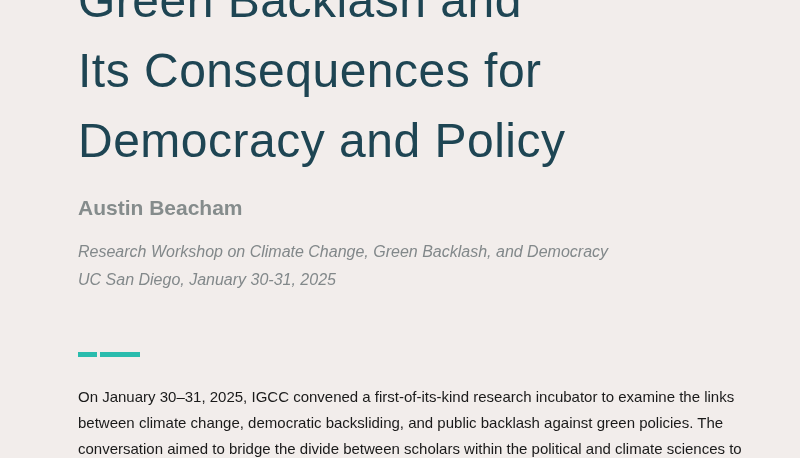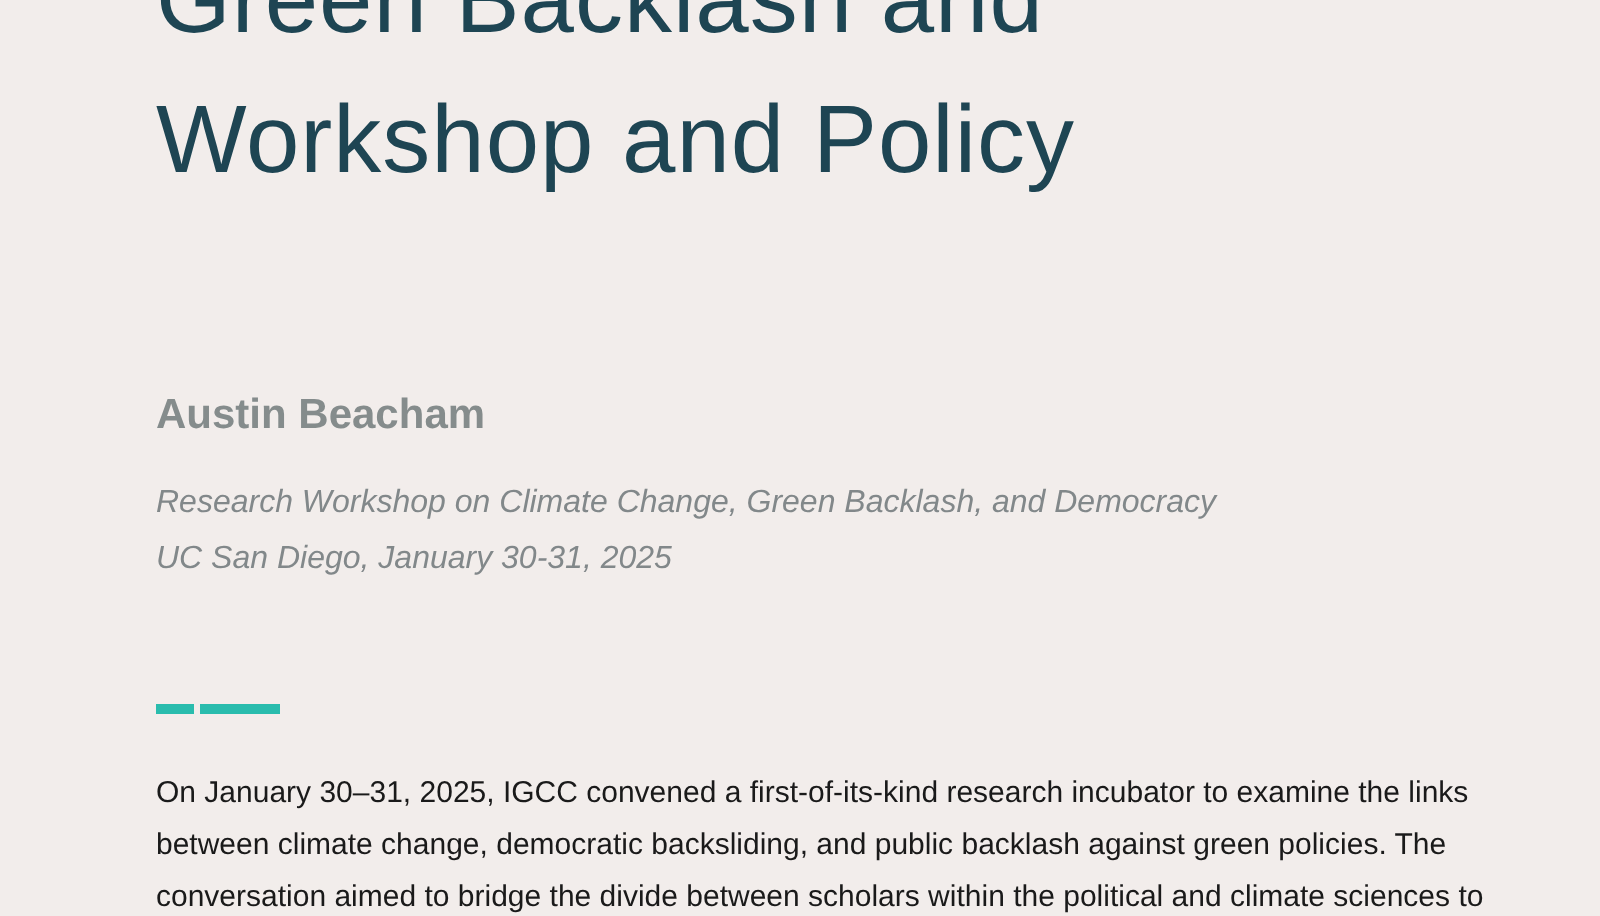--- a/index.html
+++ b/index.html
@@ -84,21 +84,22 @@
     white-space: nowrap;
   }
 </style>
 </head>
 <body>
 
 <div class="page">
 
   <h1 class="title">
     <div class="title-line">Green Backlash and</div>
-    <div class="title-line">Workshop and Policy</div>
+    <div class="title-line">Its Consequences for</div>
+    <div class="title-line">Democracy and Policy</div>
   </h1>
 
   <div class="author">Austin Beacham</div>
 
   <div class="subtitle-block">
     <div class="subtitle-line">Research Workshop on Climate Change, Green Backlash, and Democracy</div>
     <div class="subtitle-line">UC San Diego, January 30-31, 2025</div>
   </div>
 
   <div class="divider">

